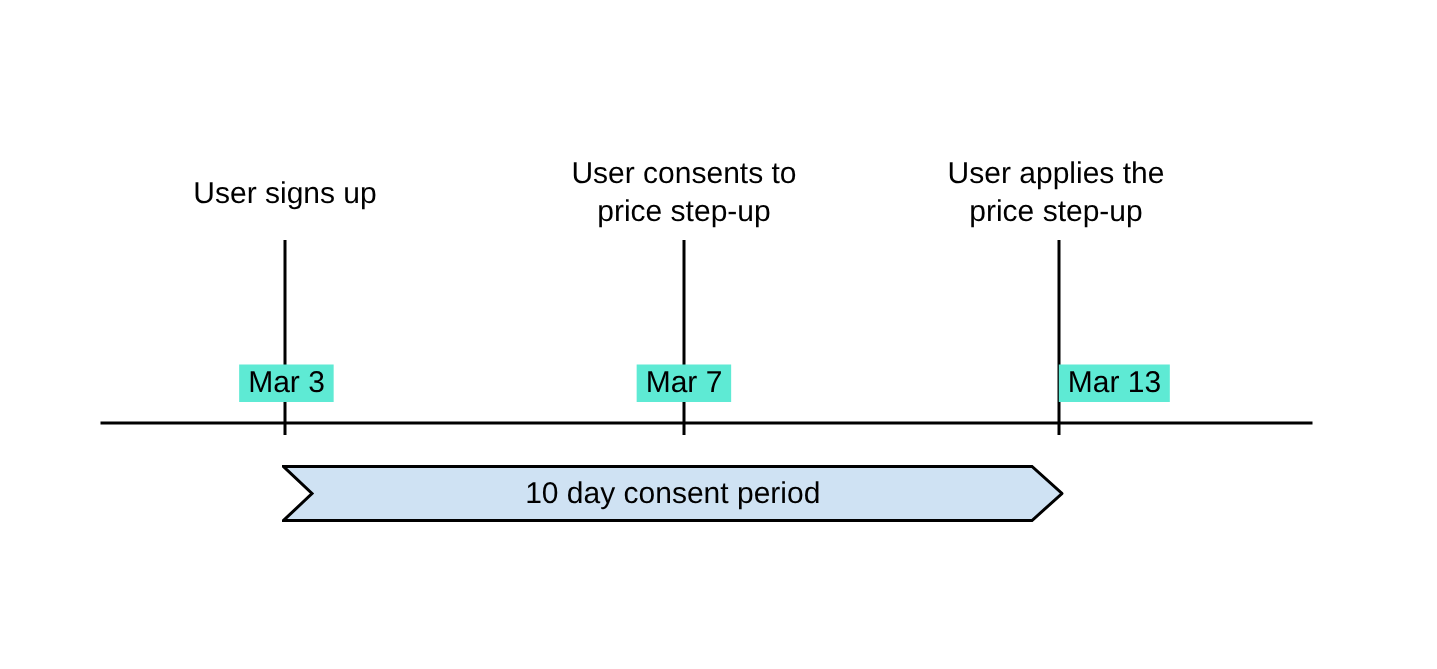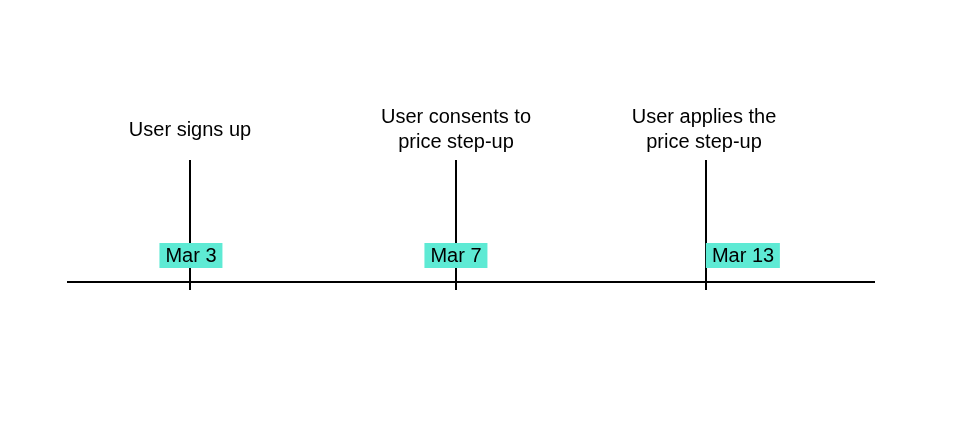--- a/index.html
+++ b/index.html
@@ -99,14 +99,20 @@
   <div class="event-label" style="left:704px;">User applies the
 price step-up</div>
   <div class="tick-line" style="left:706px;"></div>
 
   <div class="timeline-line"></div>
 
   <div class="date-badge" style="left:191px;">Mar 3</div>
   <div class="date-badge" style="left:456px;">Mar 7</div>
   <div class="date-badge" style="left:743px;">Mar 13</div>
 
+  <div class="banner">
+    <svg width="521" height="38" viewBox="0 0 521 38">
+      <polygon points="1,1 500,1 520,19 500,37 1,37 20,19" fill="#cfe2f3" stroke="#000000" stroke-width="2" stroke-linejoin="miter"></polygon>
+    </svg>
+    <div class="banner-label">10 day consent period</div>
+  </div>
 
 </div>
 
 </body></html>

